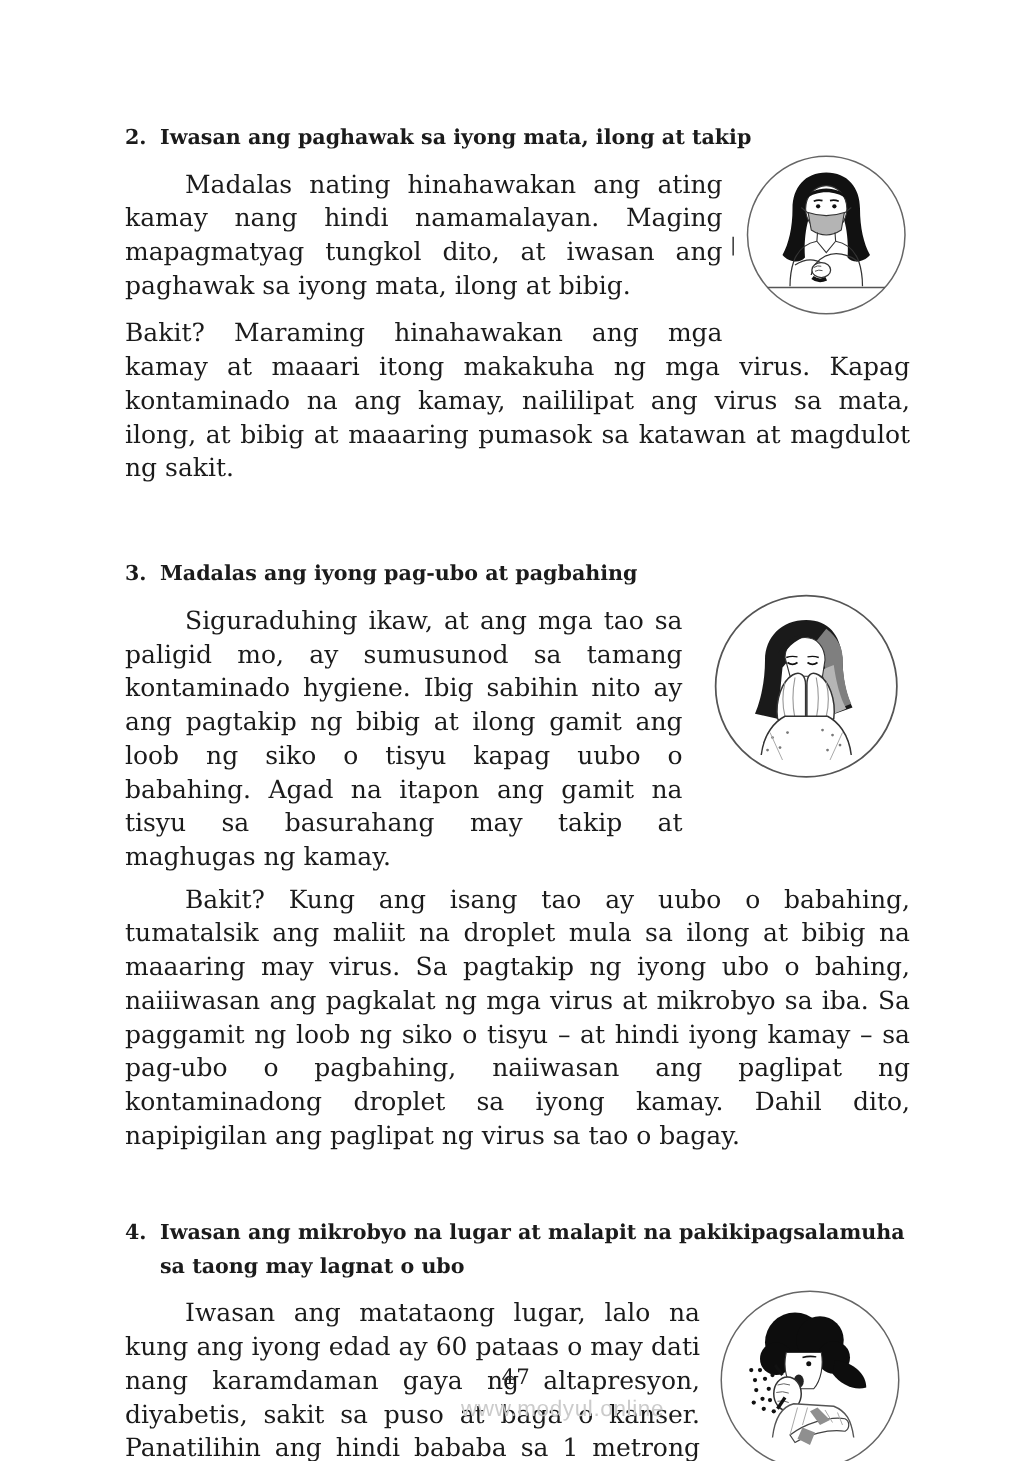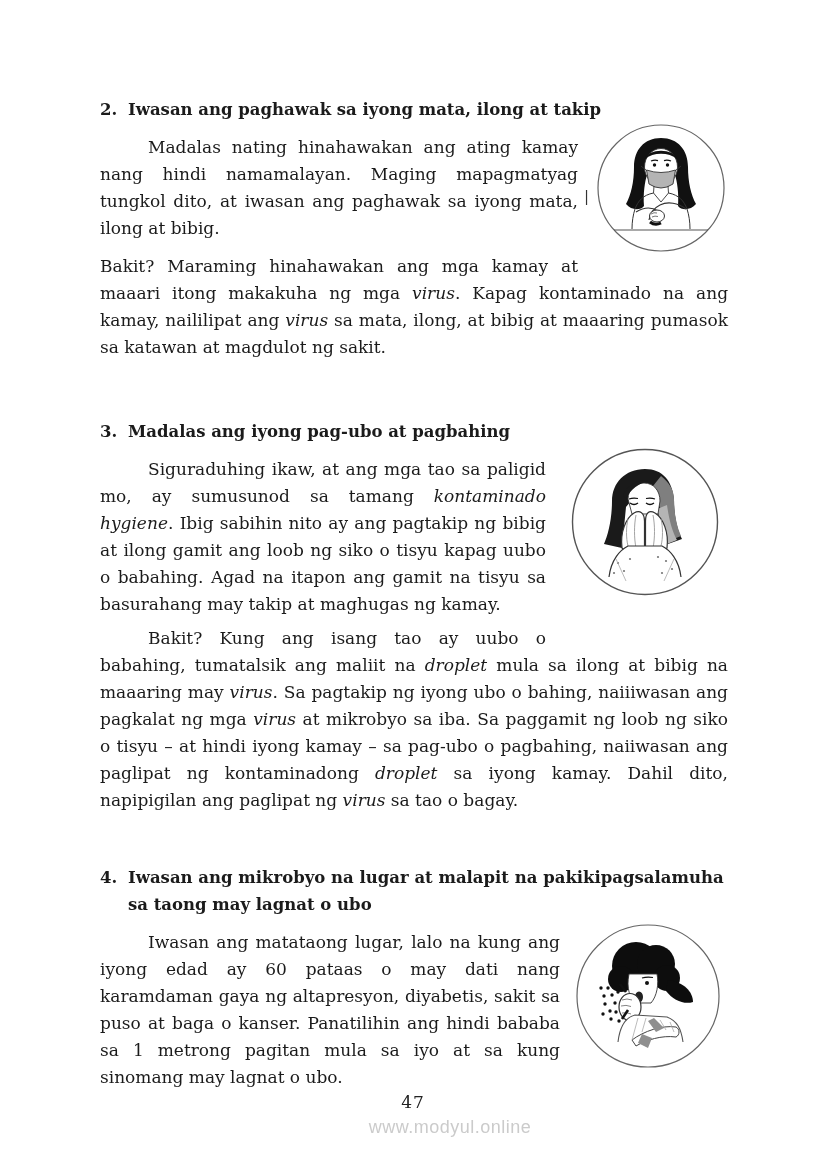--- a/index.html
+++ b/index.html
@@ -24,28 +24,28 @@
     margin: 0;
     font-size: 16.5px;
     font-weight: 700;
     line-height: 27px;
     text-align: left;
   }
   .sec-heading .num { flex: none; width: 28px; }
   .sec-heading .ttl { flex: 1; }
   p.body-par {
     margin: 11px 0 0 0;
-    font-size: 17px;
+    font-size: 20px;
     line-height: 27px;
     text-align: justify;
     text-indent: 48px;
   }
   p.no-indent { text-indent: 0; }
   .b { font-weight: 400; }
-  .i { font-style: italic; }
+  .i { }
   .sec3 { margin-top: 57px; }
   .sec3 p.bakit { margin-top: 7px; }
   .sec4 { margin-top: 50px; }
   .illu {
     float: right;
     position: relative;
   }
   .illu-1 { width: 130px; height: 140px; margin-left: 18px; margin-right: 2px; }
   .illu-2 { width: 150px; height: 188px; margin-left: 24px; margin-right: 8px; margin-top: 2px; }
   .illu-3 { width: 148px; height: 150px; margin-left: 14px; margin-right: 6px; margin-top: 4px; }

